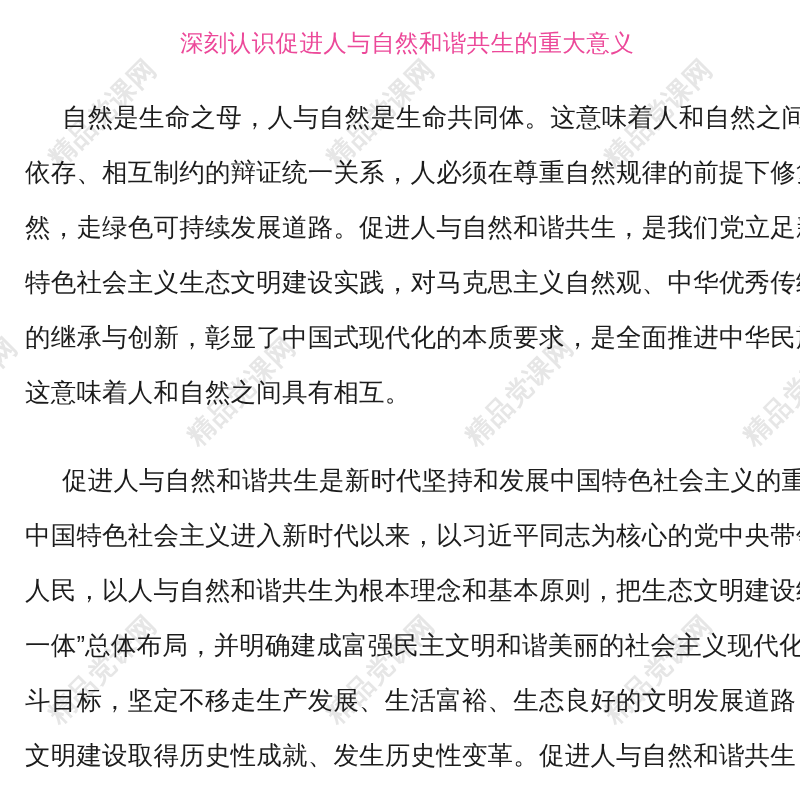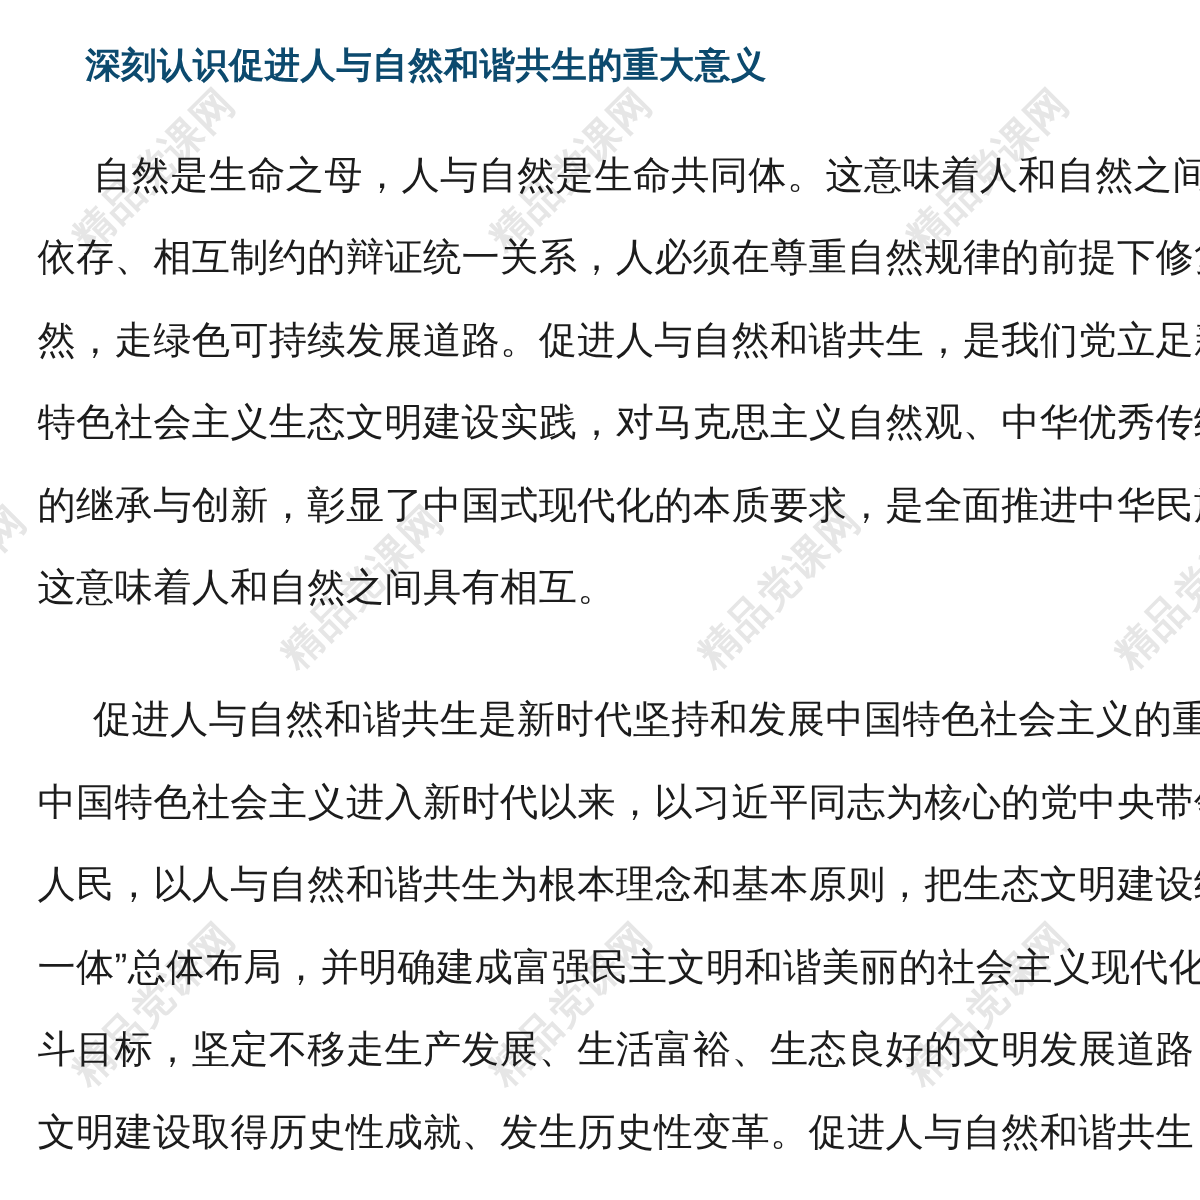--- a/index.html
+++ b/index.html
@@ -49,25 +49,26 @@
     z-index: 1;
     padding: 0;
   }
 
   .doc-title {
     position: absolute;
     left: 57px;
     top: 29px;
     width: 700px;
     font-size: 23.5px;
-    font-weight: 700;
-    color: #0c4a6e;
+    font-weight: 400;
+    color: #ec4899;
     letter-spacing: 0.4px;
     line-height: 1.25;
     white-space: nowrap;
+    text-align: center;
   }
 
   .body-block {
     position: absolute;
     left: 25px;
     width: 752px;
   }
   #paragraph-1 { top: 100px; }
   #paragraph-2 { top: 463px; }
 

